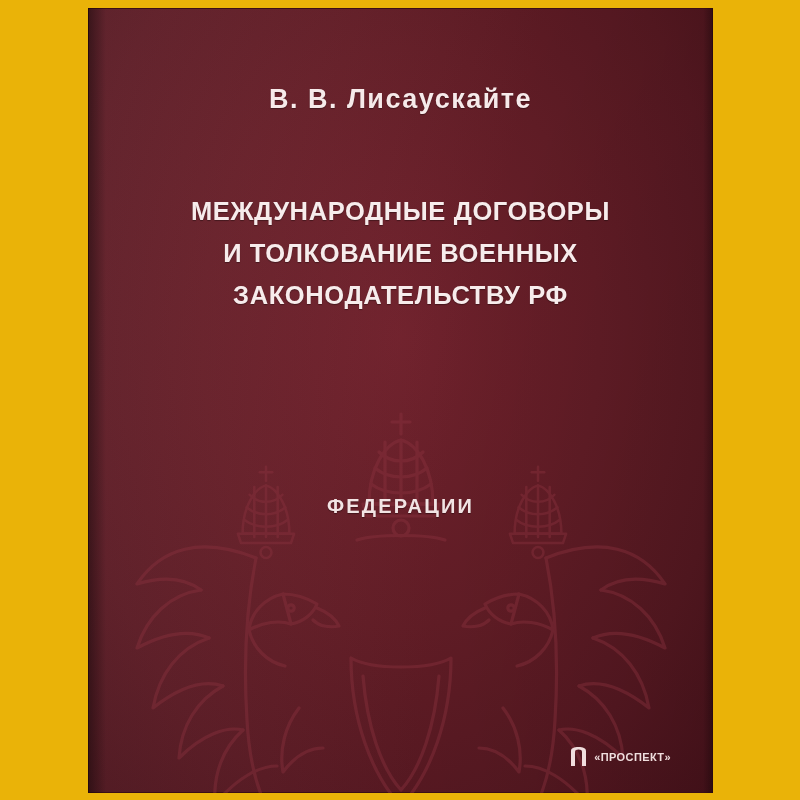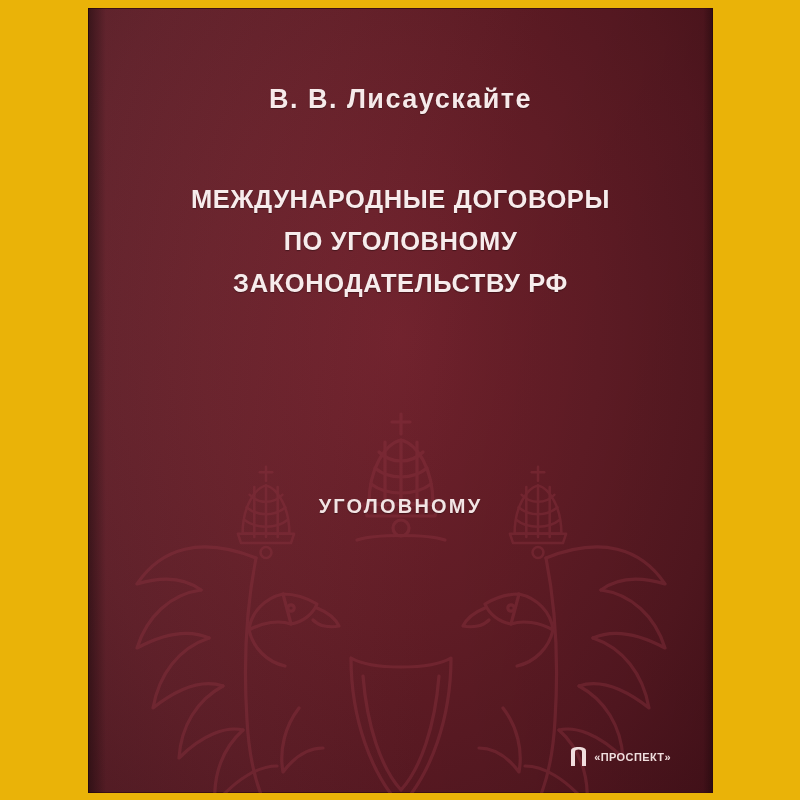--- a/index.html
+++ b/index.html
@@ -85,21 +85,21 @@
     width: 100%;
     font-size: 27px;
     font-weight: bold;
     letter-spacing: 1.5px;
     color: #f6eaea;
     text-shadow: 0 1px 1px rgba(0,0,0,0.35);
   }
 
   .title-block {
     position: absolute;
-    top: 170px;
+    top: 182px;
     left: 0;
     width: 100%;
     padding: 0 40px;
     box-sizing: border-box;
   }
   .title-line {
     font-size: 25.5px;
     font-weight: bold;
     letter-spacing: 0.6px;
     line-height: 42px;
@@ -234,25 +234,25 @@
         </g>
       </svg>
     </div>
 
     <div class="cover-text">
 
       <div class="author">В. В. Лисаускайте</div>
 
       <div class="title-block">
         <div class="title-line">МЕЖДУНАРОДНЫЕ ДОГОВОРЫ</div>
-        <div class="title-line">ПО УГОЛОВНОМУ</div>
+        <div class="title-line">И ТОЛКОВАНИЕ ВОЕННЫХ</div>
         <div class="title-line">ЗАКОНОДАТЕЛЬСТВУ РФ</div>
       </div>
 
-      <div class="subtitle">УГОЛОВНОМУ</div>
+      <div class="subtitle">ФЕДЕРАЦИИ</div>
 
     </div>
 
     <div class="publisher">
       <span class="publisher-mark">
         <svg viewBox="0 0 17 21" xmlns="http://www.w3.org/2000/svg">
           <path d="M1 20 L1 5 C1 2 4 1 8.5 1 C13 1 16 2 16 5 L16 20 L12 20 L12 6 C12 4 10.5 3.4 8.5 3.4 C6.5 3.4 5 4 5 6 L5 20 Z" fill="#f0dede"></path>
         </svg>
       </span>
       <span class="publisher-name">«ПРОСПЕКТ»</span>

